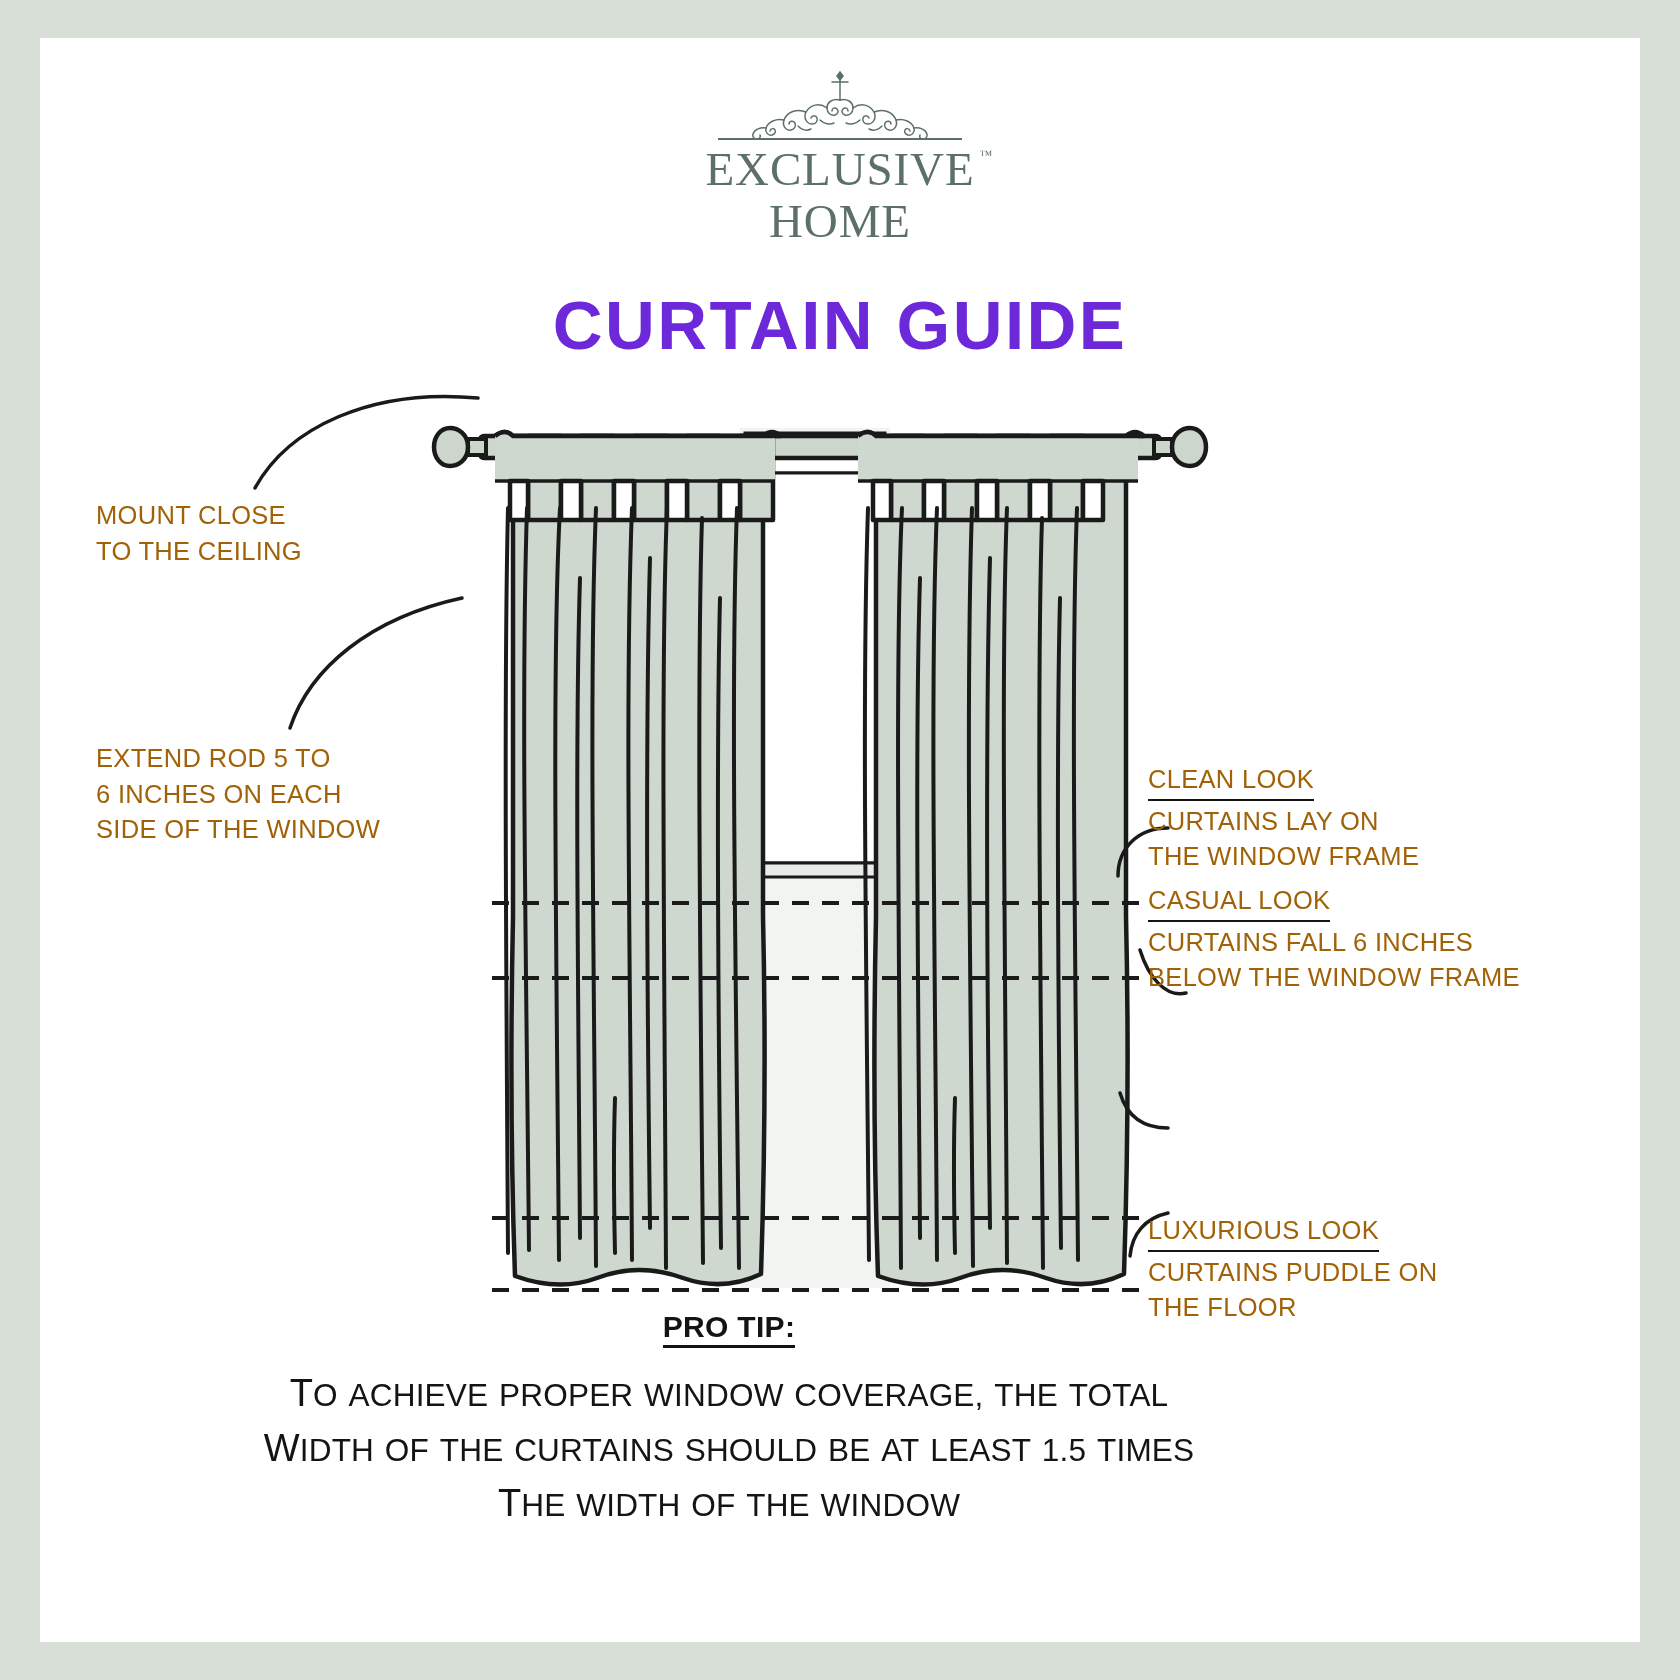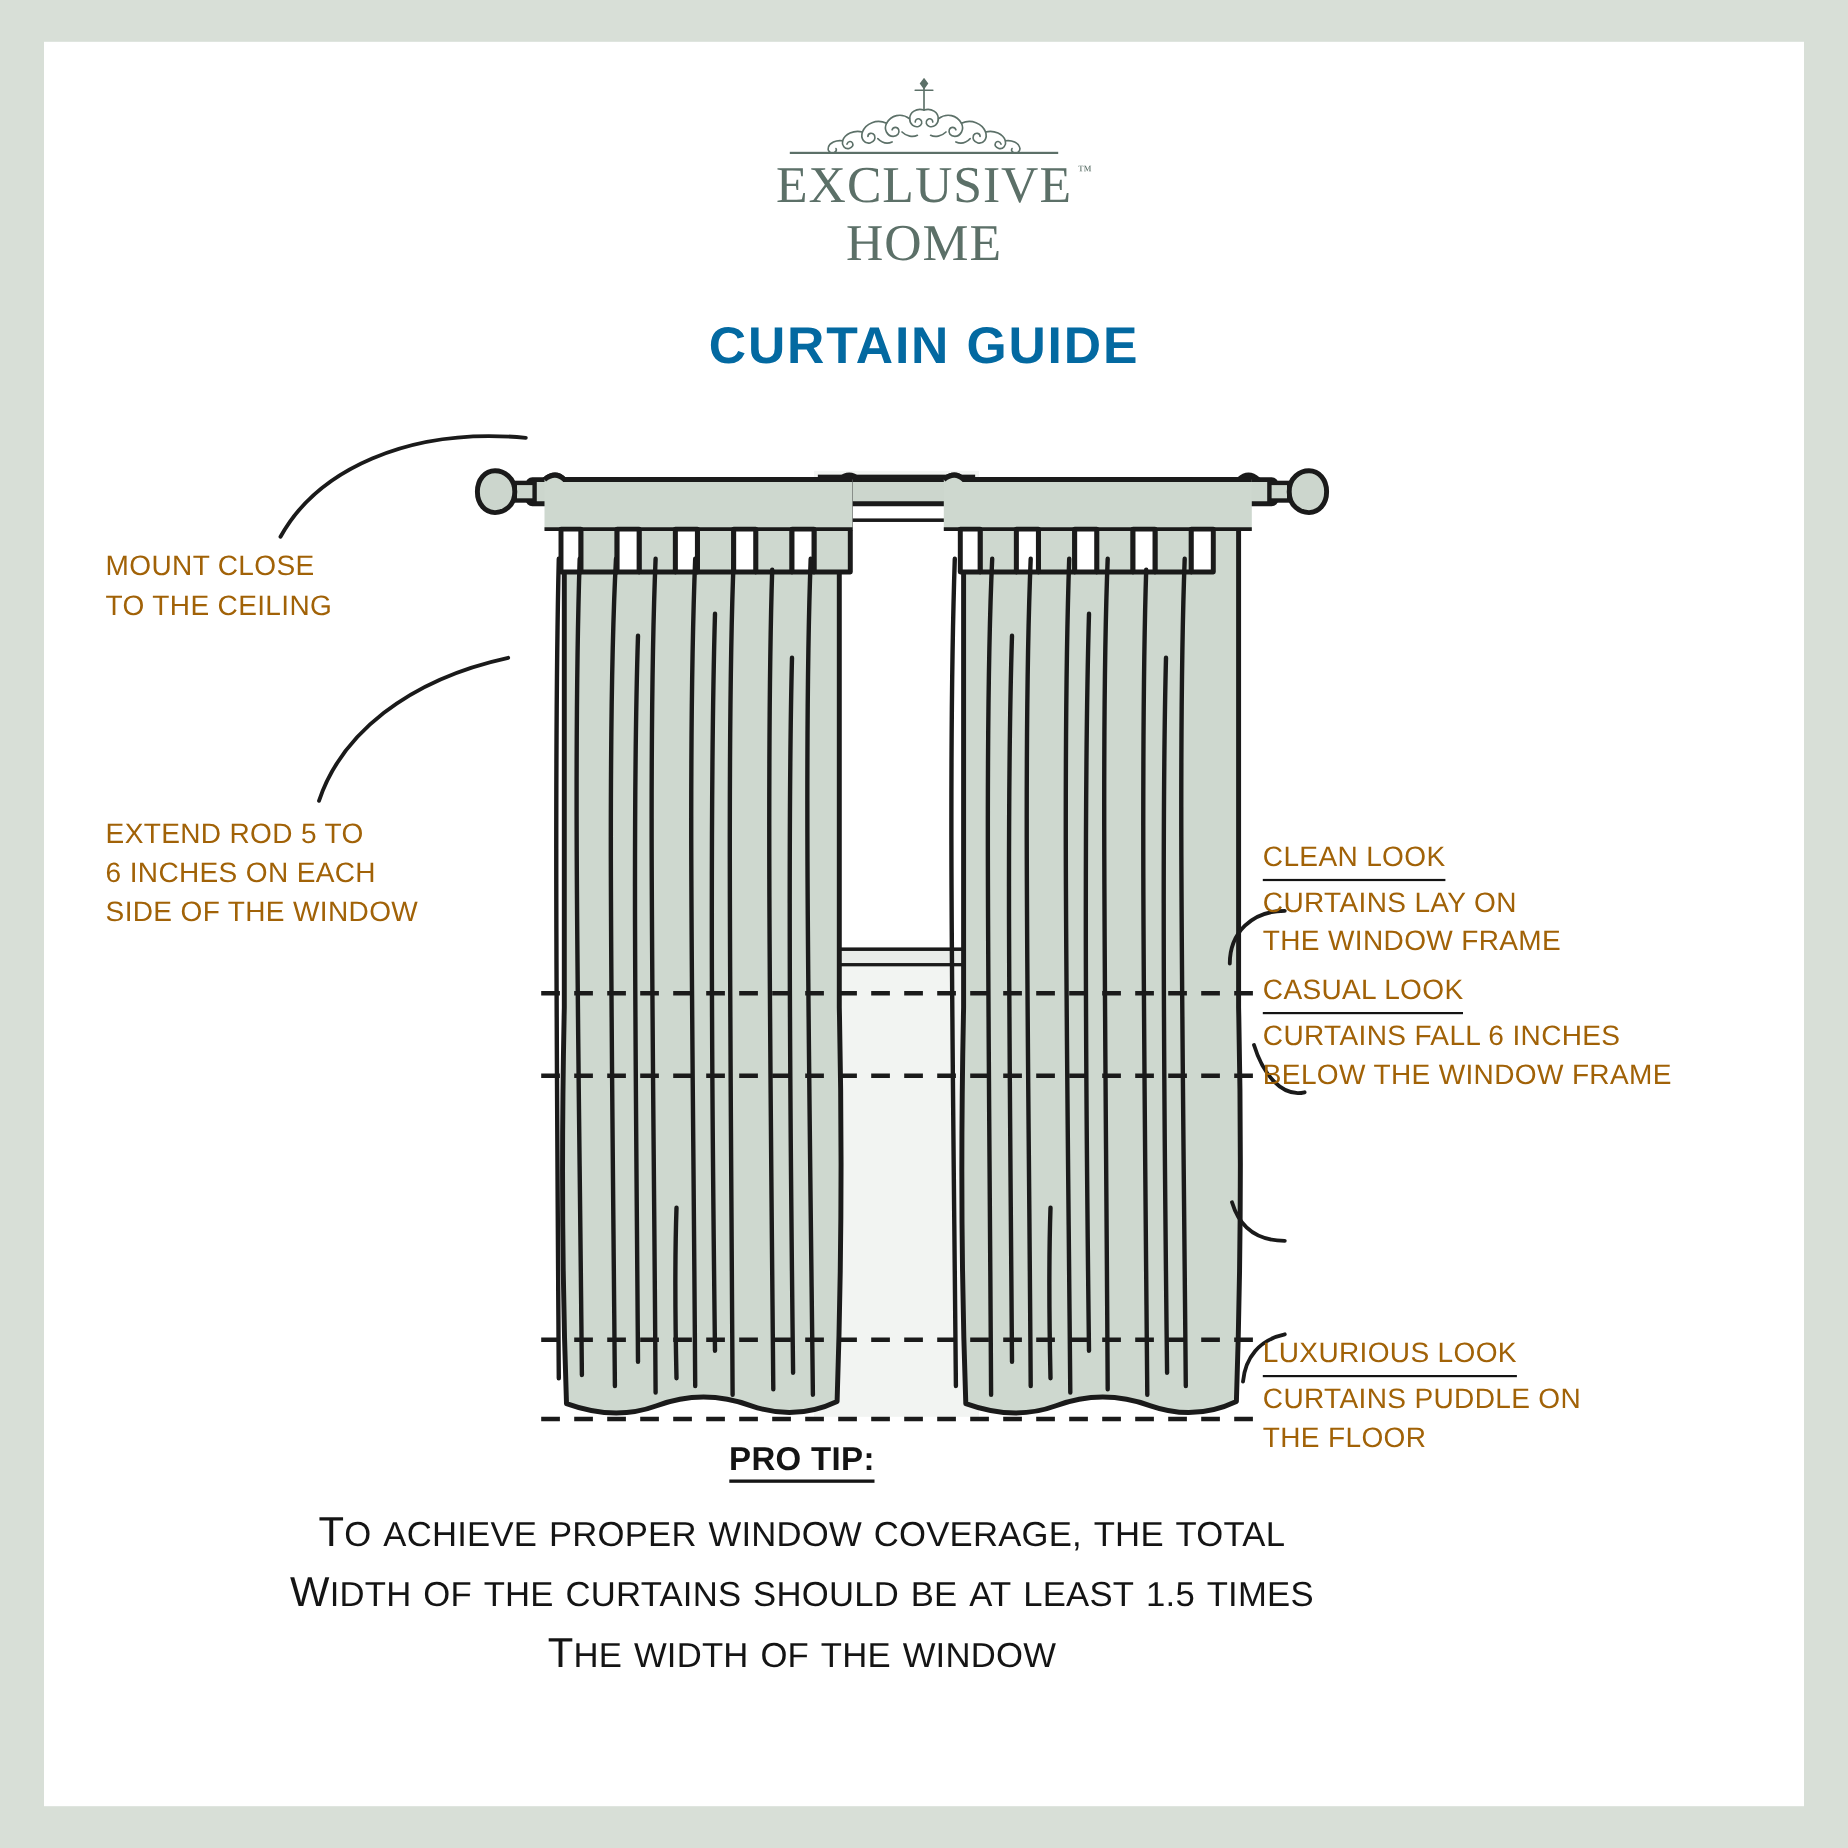--- a/index.html
+++ b/index.html
@@ -28,22 +28,22 @@
   }
   #logo-line1{font-size:47px;position:relative;display:inline-block;}
   #logo-tm{
     font-size:13px;position:absolute;top:2px;right:-18px;letter-spacing:0;
   }
   #logo-line2{font-size:47px;display:block;margin-top:4px;}
 
   
   #page-title{
     left:0;top:248px;width:1600px;text-align:center;
-    color:#0369a1;
-    font-size:47px;font-weight:bold;letter-spacing:.035em;
+    color:#6d28d9;
+    font-size:69px;font-weight:bold;letter-spacing:.035em;
   }
 
   
   #illustration{left:0;top:0;width:1600px;height:1604px;pointer-events:none;}
 
   
   .callout{color:#a16207;font-size:25.5px;line-height:1.40;letter-spacing:.012em;}
   .callout .hdr{
     display:inline-block;
     border-bottom:2.2px solid #141414;

